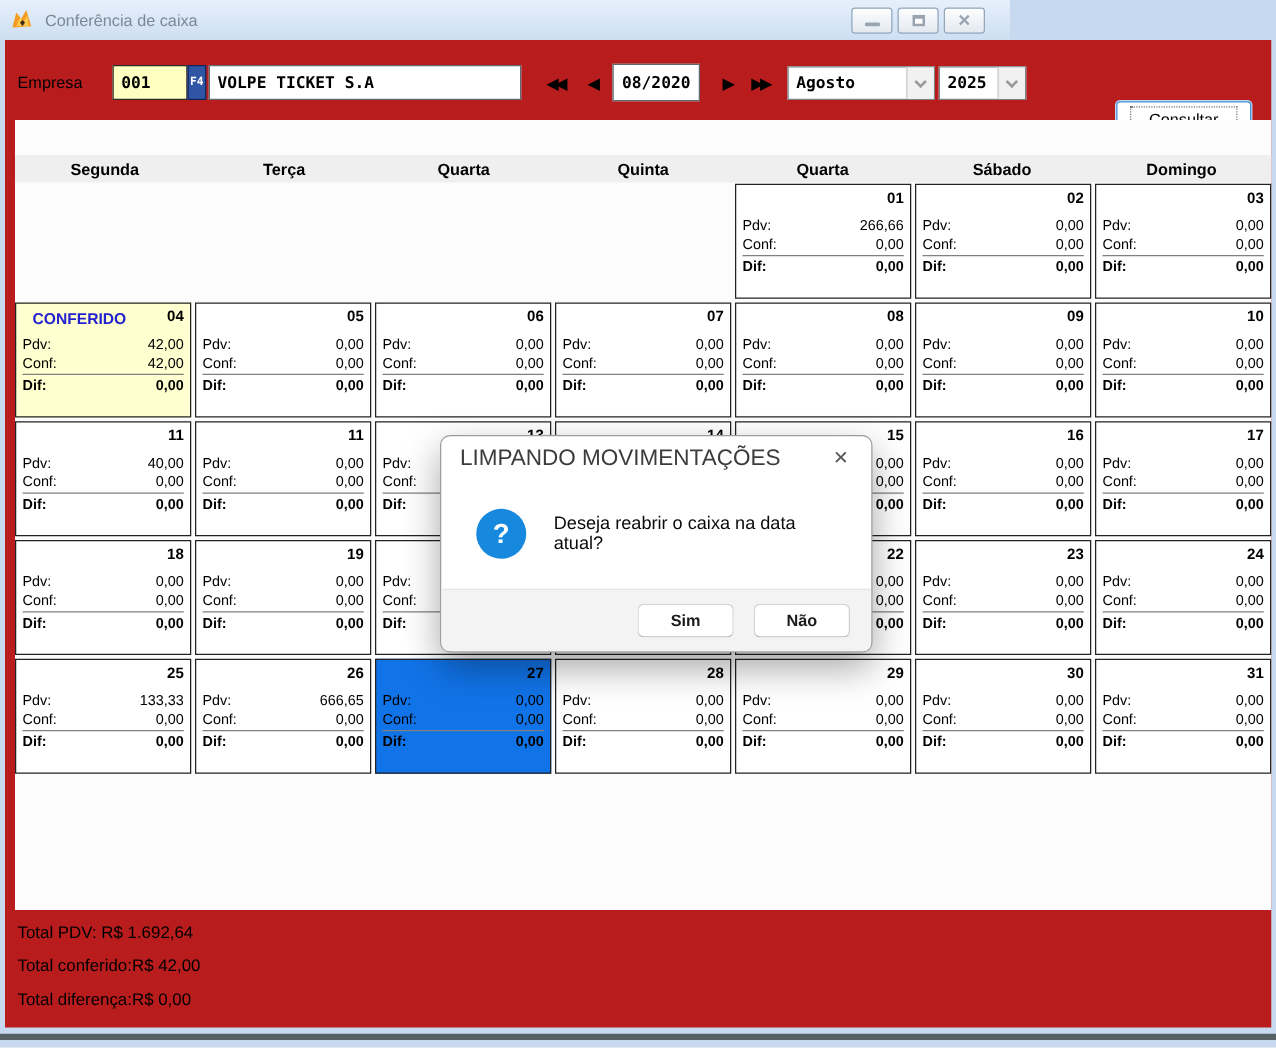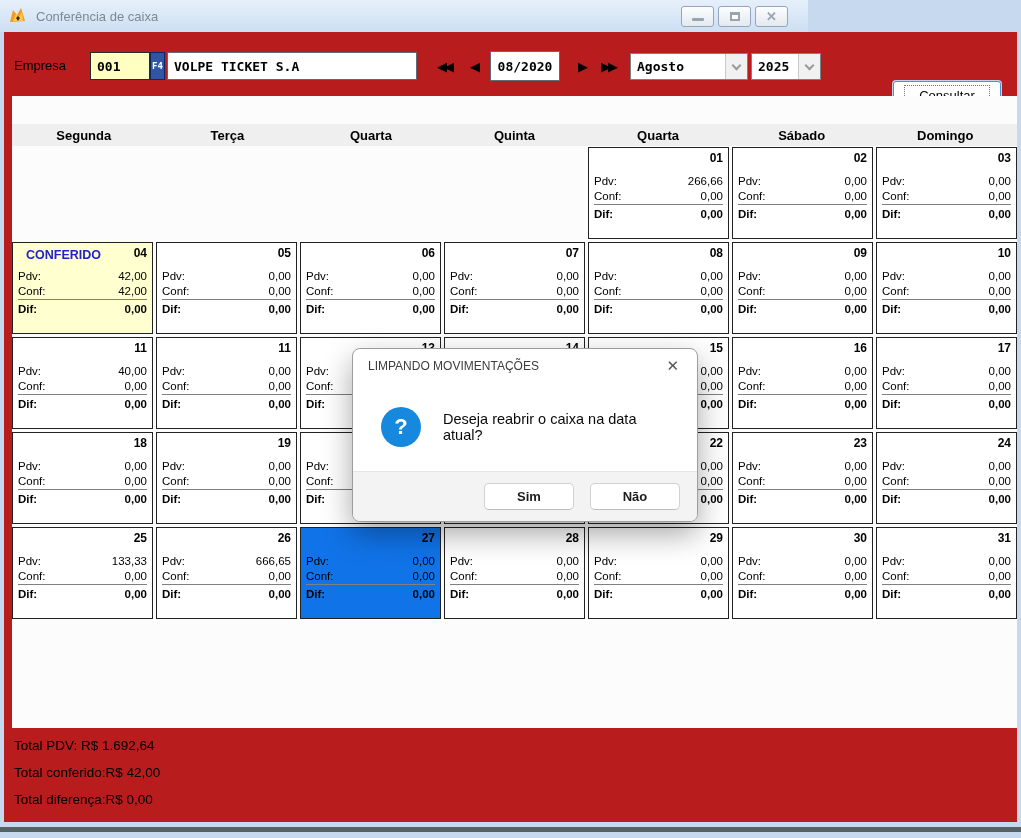--- a/index.html
+++ b/index.html
@@ -76,29 +76,29 @@
 
   
   .bottom-line { position:absolute; left:0; top:827px; width:1021px; height:5px; background:#566165; }
 
   
   .dialog { position:absolute; left:352px; top:348px; width:346px; height:174px; background:#fff;
     border:1px solid #9d9d9d; border-radius:8px; overflow:hidden;
     box-shadow:0 12px 30px rgba(0,0,0,.35); z-index:10; }
   .dlg-titlebar { height:34px; display:flex; align-items:center; justify-content:space-between;
     padding:0 14px 0 15px; }
-  .dlg-title { font-size:12px; color:#3c3c3c; }
+  .dlg-title { font-size:18px; color:#3c3c3c; }
   .dlg-close { font-size:15px; color:#555; cursor:pointer; padding:2px 4px; }
   .dlg-body { height:88px; display:flex; align-items:center; padding:0 20px 0 28px; }
   .q-icon { width:40px; height:40px; border-radius:50%; background:#1688dd; color:#fff;
     font-size:22px; font-weight:bold; display:flex; align-items:center; justify-content:center; flex:none; }
   .dlg-msg { margin-left:22px; font-size:14.5px; color:#0a0a0a; }
   .dlg-footer { height:50px; background:#f3f3f3; border-top:1px solid #e6e6e6;
     display:flex; align-items:center; justify-content:flex-end; gap:16px; padding-right:17px; }
-  .dlg-btn { width:90px; height:27px; background:#fff; border:1px solid #d2d2d2; border-bottom-color:#bdbdbd;
+  .dlg-btn { width:77px; height:27px; background:#fff; border:1px solid #d2d2d2; border-bottom-color:#bdbdbd;
     border-radius:5px; font-size:13px; font-weight:bold; color:#1b1b1b;
     display:flex; align-items:center; justify-content:center; cursor:pointer;
     font-family:"Liberation Sans", sans-serif; }
 </style>
 </head>
 <body>
 
 <div class="titlebar">
   <svg class="app-icon" viewBox="0 0 20 20">
     <path d="M2 16 L5 4 L9 9 L13 2 L17 15 Z" fill="#f59a23"></path>

